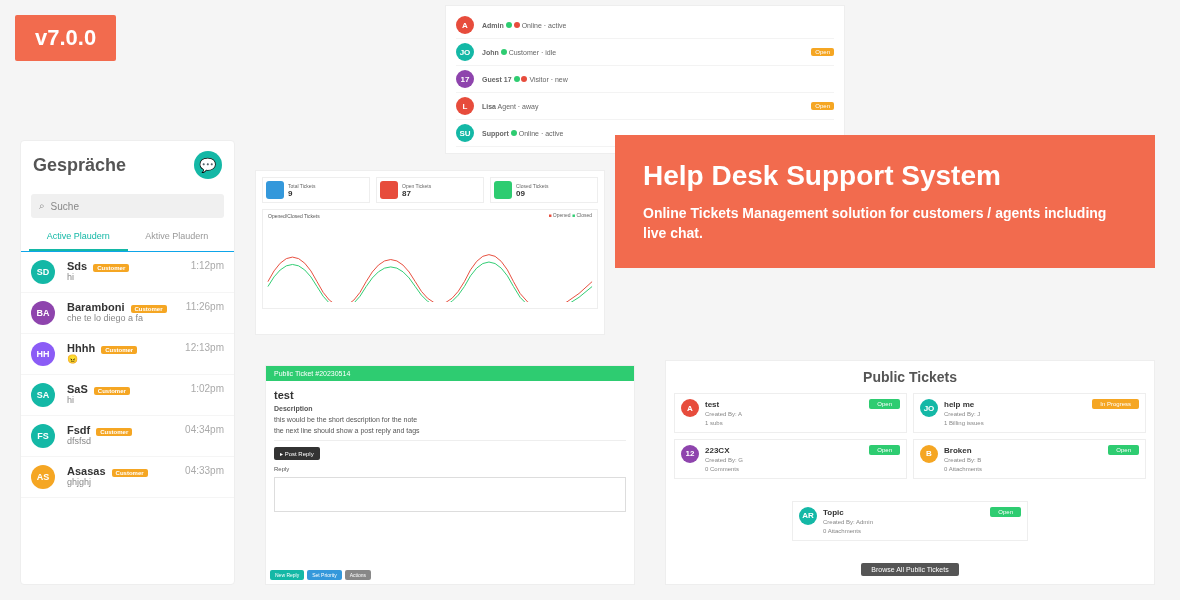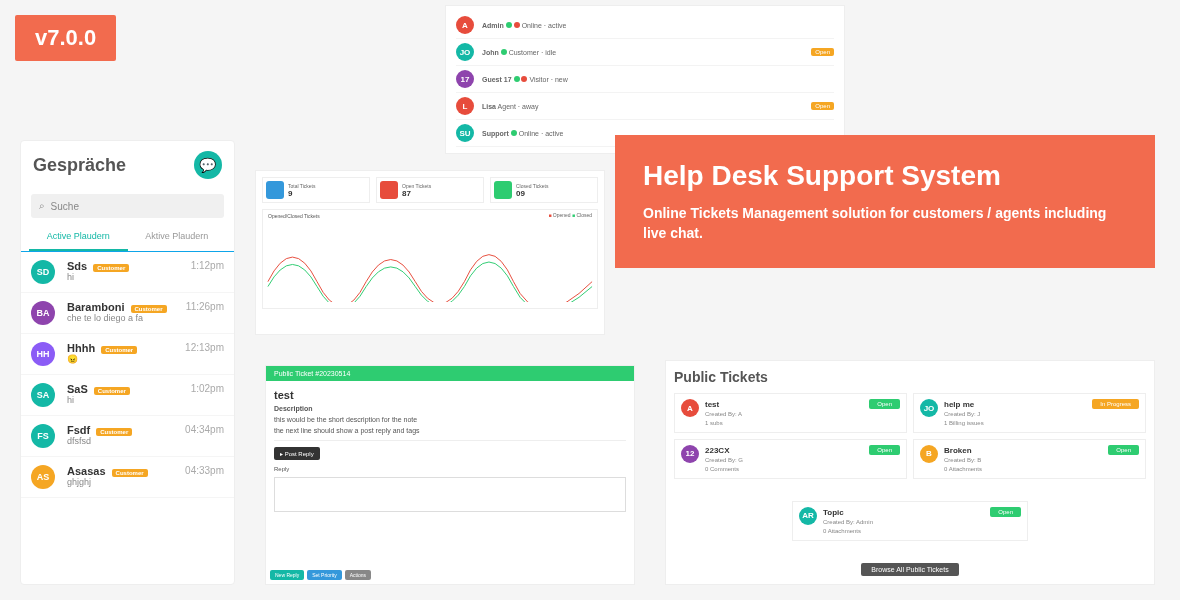--- a/index.html
+++ b/index.html
@@ -54,21 +54,21 @@
   .ticket-bar { background: #2ecc71; color: #fff; font-size: 7px; padding: 4px 8px; }
   .ticket-body { padding: 8px; font-size: 7px; color: #555; }
   .ticket-body h3 { font-size: 11px; color: #333; margin-bottom: 4px; }
   .post-btn { background: #333; color: #fff; font-size: 6px; padding: 3px 6px; border-radius: 2px; display: inline-block; }
   .reply-box { border: 1px solid #ddd; height: 35px; margin-top: 5px; }
   .bottom-btns { position: absolute; bottom: 4px; left: 4px; display: flex; gap: 3px; }
   .mini-btn { font-size: 5px; padding: 2px 5px; color: #fff; border-radius: 2px; }
   
   
   .pub { position: absolute; top: 360px; right: 25px; width: 490px; background: #fff; border: 1px solid #eee; padding: 8px; }
-  .pub h2 { font-size: 14px; color: #555; margin-bottom: 8px; }
+  .pub h2 { text-align: center; font-size: 14px; color: #555; margin-bottom: 8px; }
   .pub-grid { display: grid; grid-template-columns: 1fr 1fr; gap: 6px; }
   .pub-card { border: 1px solid #eee; padding: 5px 6px; display: flex; align-items: flex-start; gap: 6px; position: relative; }
   .pub-card.bottom { grid-column: 1 / span 2; width: 50%; margin: 16px auto; }
   .pub-info { flex: 1; font-size: 6px; color: #888; line-height: 1.4; }
   .pub-title { font-size: 8px; color: #333; font-weight: bold; }
   .pub-btn { font-size: 6px; color: #fff; padding: 2px 8px; border-radius: 2px; }
   .browse { display: block; margin: 6px auto 0; background: #555; color: #fff; font-size: 7px; padding: 3px 10px; border-radius: 2px; width: fit-content; }
 </style>
 </head>
 <body>

